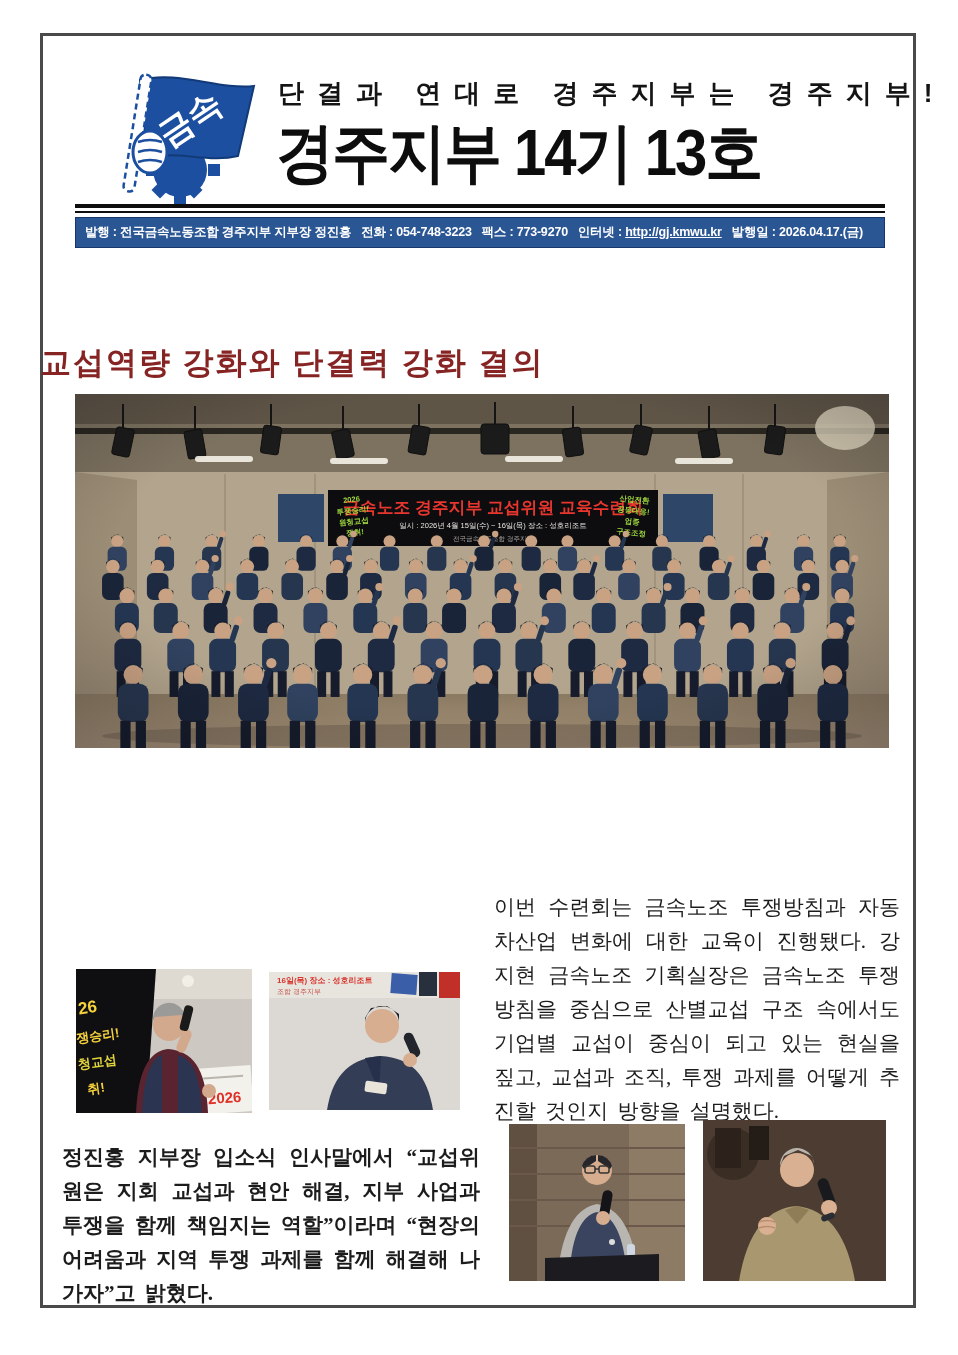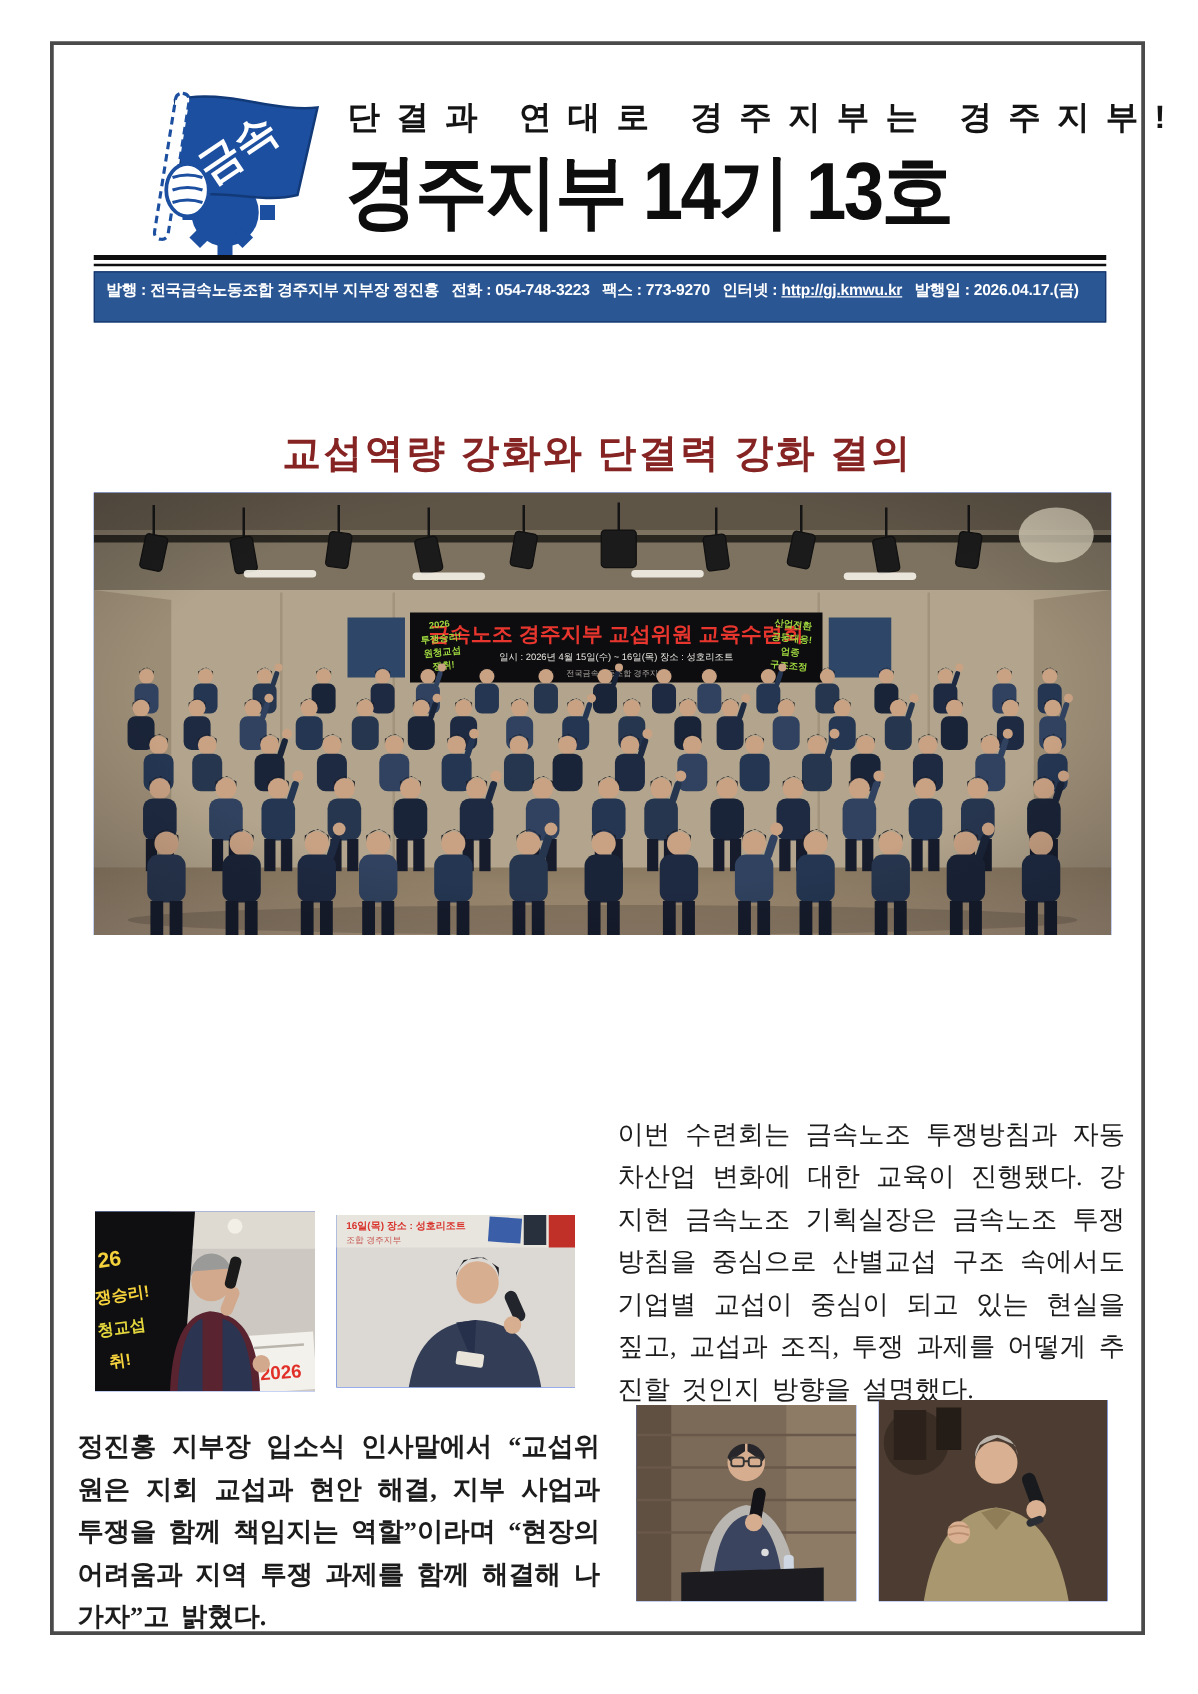--- a/index.html
+++ b/index.html
@@ -6,28 +6,28 @@
   .canvas{position:relative;width:958px;height:1355px;background:#ffffff;overflow:hidden;
           font-family:"Liberation Sans",sans-serif;}
   .abs{position:absolute;}
   .frame{left:40px;top:33px;width:870px;height:1269px;border:3px solid #4a4a4a;background:#fff;}
   
   .slogan{left:278px;top:76px;width:600px;font-size:26px;font-weight:800;letter-spacing:13px;
           color:#141414;white-space:nowrap;}
   .masthead{left:276px;top:110px;width:612px;font-size:58px;font-weight:900;letter-spacing:-2px;
             color:#0d0d0d;white-space:nowrap;transform:scaleY(1.12);transform-origin:left top;}
   .dline{left:75px;top:204px;width:810px;height:3px;border-top:4px solid #0e0e0e;border-bottom:2px solid #0e0e0e;}
-  .pubbar{left:75px;top:217px;width:810px;height:41px;background:#2b5694;border:1px solid #17366b;
+  .pubbar{left:75px;top:217px;width:810px;height:31px;background:#2b5694;border:1px solid #17366b;
           color:#ffffff;font-size:12.5px;font-weight:bold;line-height:29px;white-space:pre;
           padding-left:9px;box-sizing:border-box;letter-spacing:-0.2px;}
   .pubbar a{color:#ffffff;}
   
   .headline{left:40px;top:280px;width:876px;text-align:center;font-size:39px;font-weight:900;
             letter-spacing:0px;color:#141414;}
-  .subheadline{left:40px;top:342px;width:876px;text-align:center;font-size:31px;font-weight:900;
+  .subheadline{left:40px;top:342px;width:876px;font-size:31px;font-weight:900;
             letter-spacing:2px;color:#862323;}
   
   .photo{background:#1d4ed8;overflow:hidden;}
   .groupphoto{left:75px;top:394px;width:814px;height:354px;}
   .p1{left:76px;top:969px;width:176px;height:144px;}
   .p2{left:269px;top:972px;width:191px;height:138px;}
   .p3{left:509px;top:1124px;width:176px;height:157px;}
   .p4{left:703px;top:1120px;width:183px;height:161px;}
   .photo svg{display:block;width:100%;height:100%;}
   

